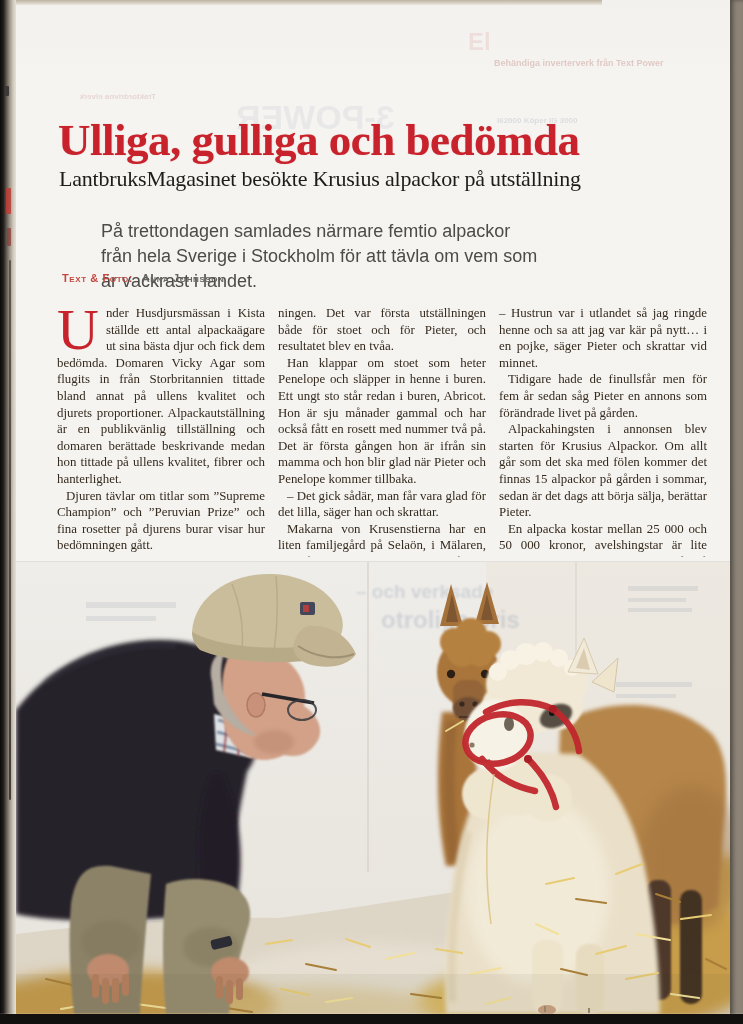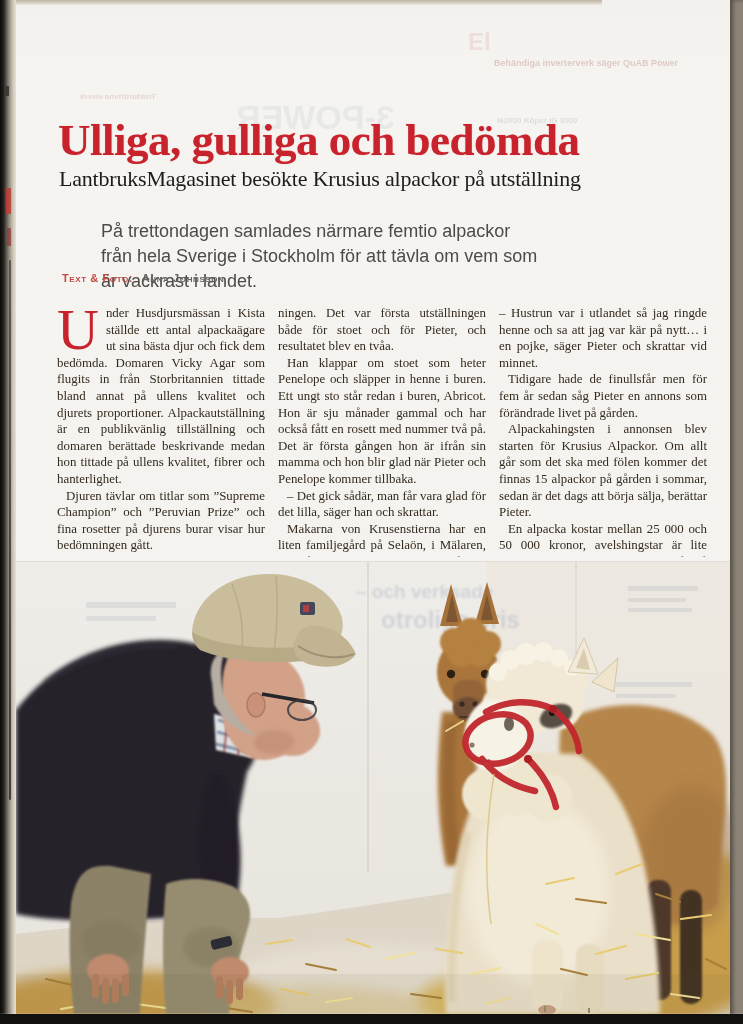--- a/index.html
+++ b/index.html
@@ -58,21 +58,21 @@
     <div class="mark" style="left:5px;top:86px;width:4px;height:10px;background:#3c3a38;"></div>
     <div class="mark" style="left:9px;top:260px;width:2px;height:540px;background:linear-gradient(#4a453e,#2a2724);opacity:.8;"></div>
   </div>
 
   <div class="paper">
     <div class="top-edge"></div>
 
     <div class="ghost flip" style="left:40px;top:92px;width:100px;font-size:8px;color:#b06a60;opacity:.22;white-space:normal;">Traktordrivna elverk</div>
     <div class="ghost flip" style="left:220px;top:98px;font-size:34px;color:#c3c9d2;opacity:.26;">3-POWER</div>
     <div class="ghost" style="left:452px;top:28px;font-size:24px;color:#d88a84;opacity:.18;">El</div>
-    <div class="ghost" style="left:478px;top:58px;width:210px;font-size:9px;color:#a85a50;opacity:.28;white-space:normal;">Behändiga inverterverk säger QuAB Power</div>
+    <div class="ghost" style="left:478px;top:58px;width:210px;font-size:9px;color:#a85a50;opacity:.28;white-space:normal;">Behändiga inverterverk från Text Power</div>
     <div class="ghost" style="left:481px;top:86px;width:200px;font-size:8px;color:#7f8b9e;opacity:.22;margin-top:30px;">I62000   Köper IG 3000</div>
 
     <h1 class="headline">Ulliga, gulliga och bedömda</h1>
     <h2 class="deck">LantbruksMagasinet besökte Krusius alpackor på utställning</h2>
     <p class="lead">På trettondagen samlades närmare femtio alpackor från hela Sverige i Stockholm för att tävla om vem som är vackrast i landet.</p>
     <div class="byline">
       <span class="lab">Text &amp; Foto:</span>
       <span class="nam">Anna Johnsson</span>
     </div>
 

